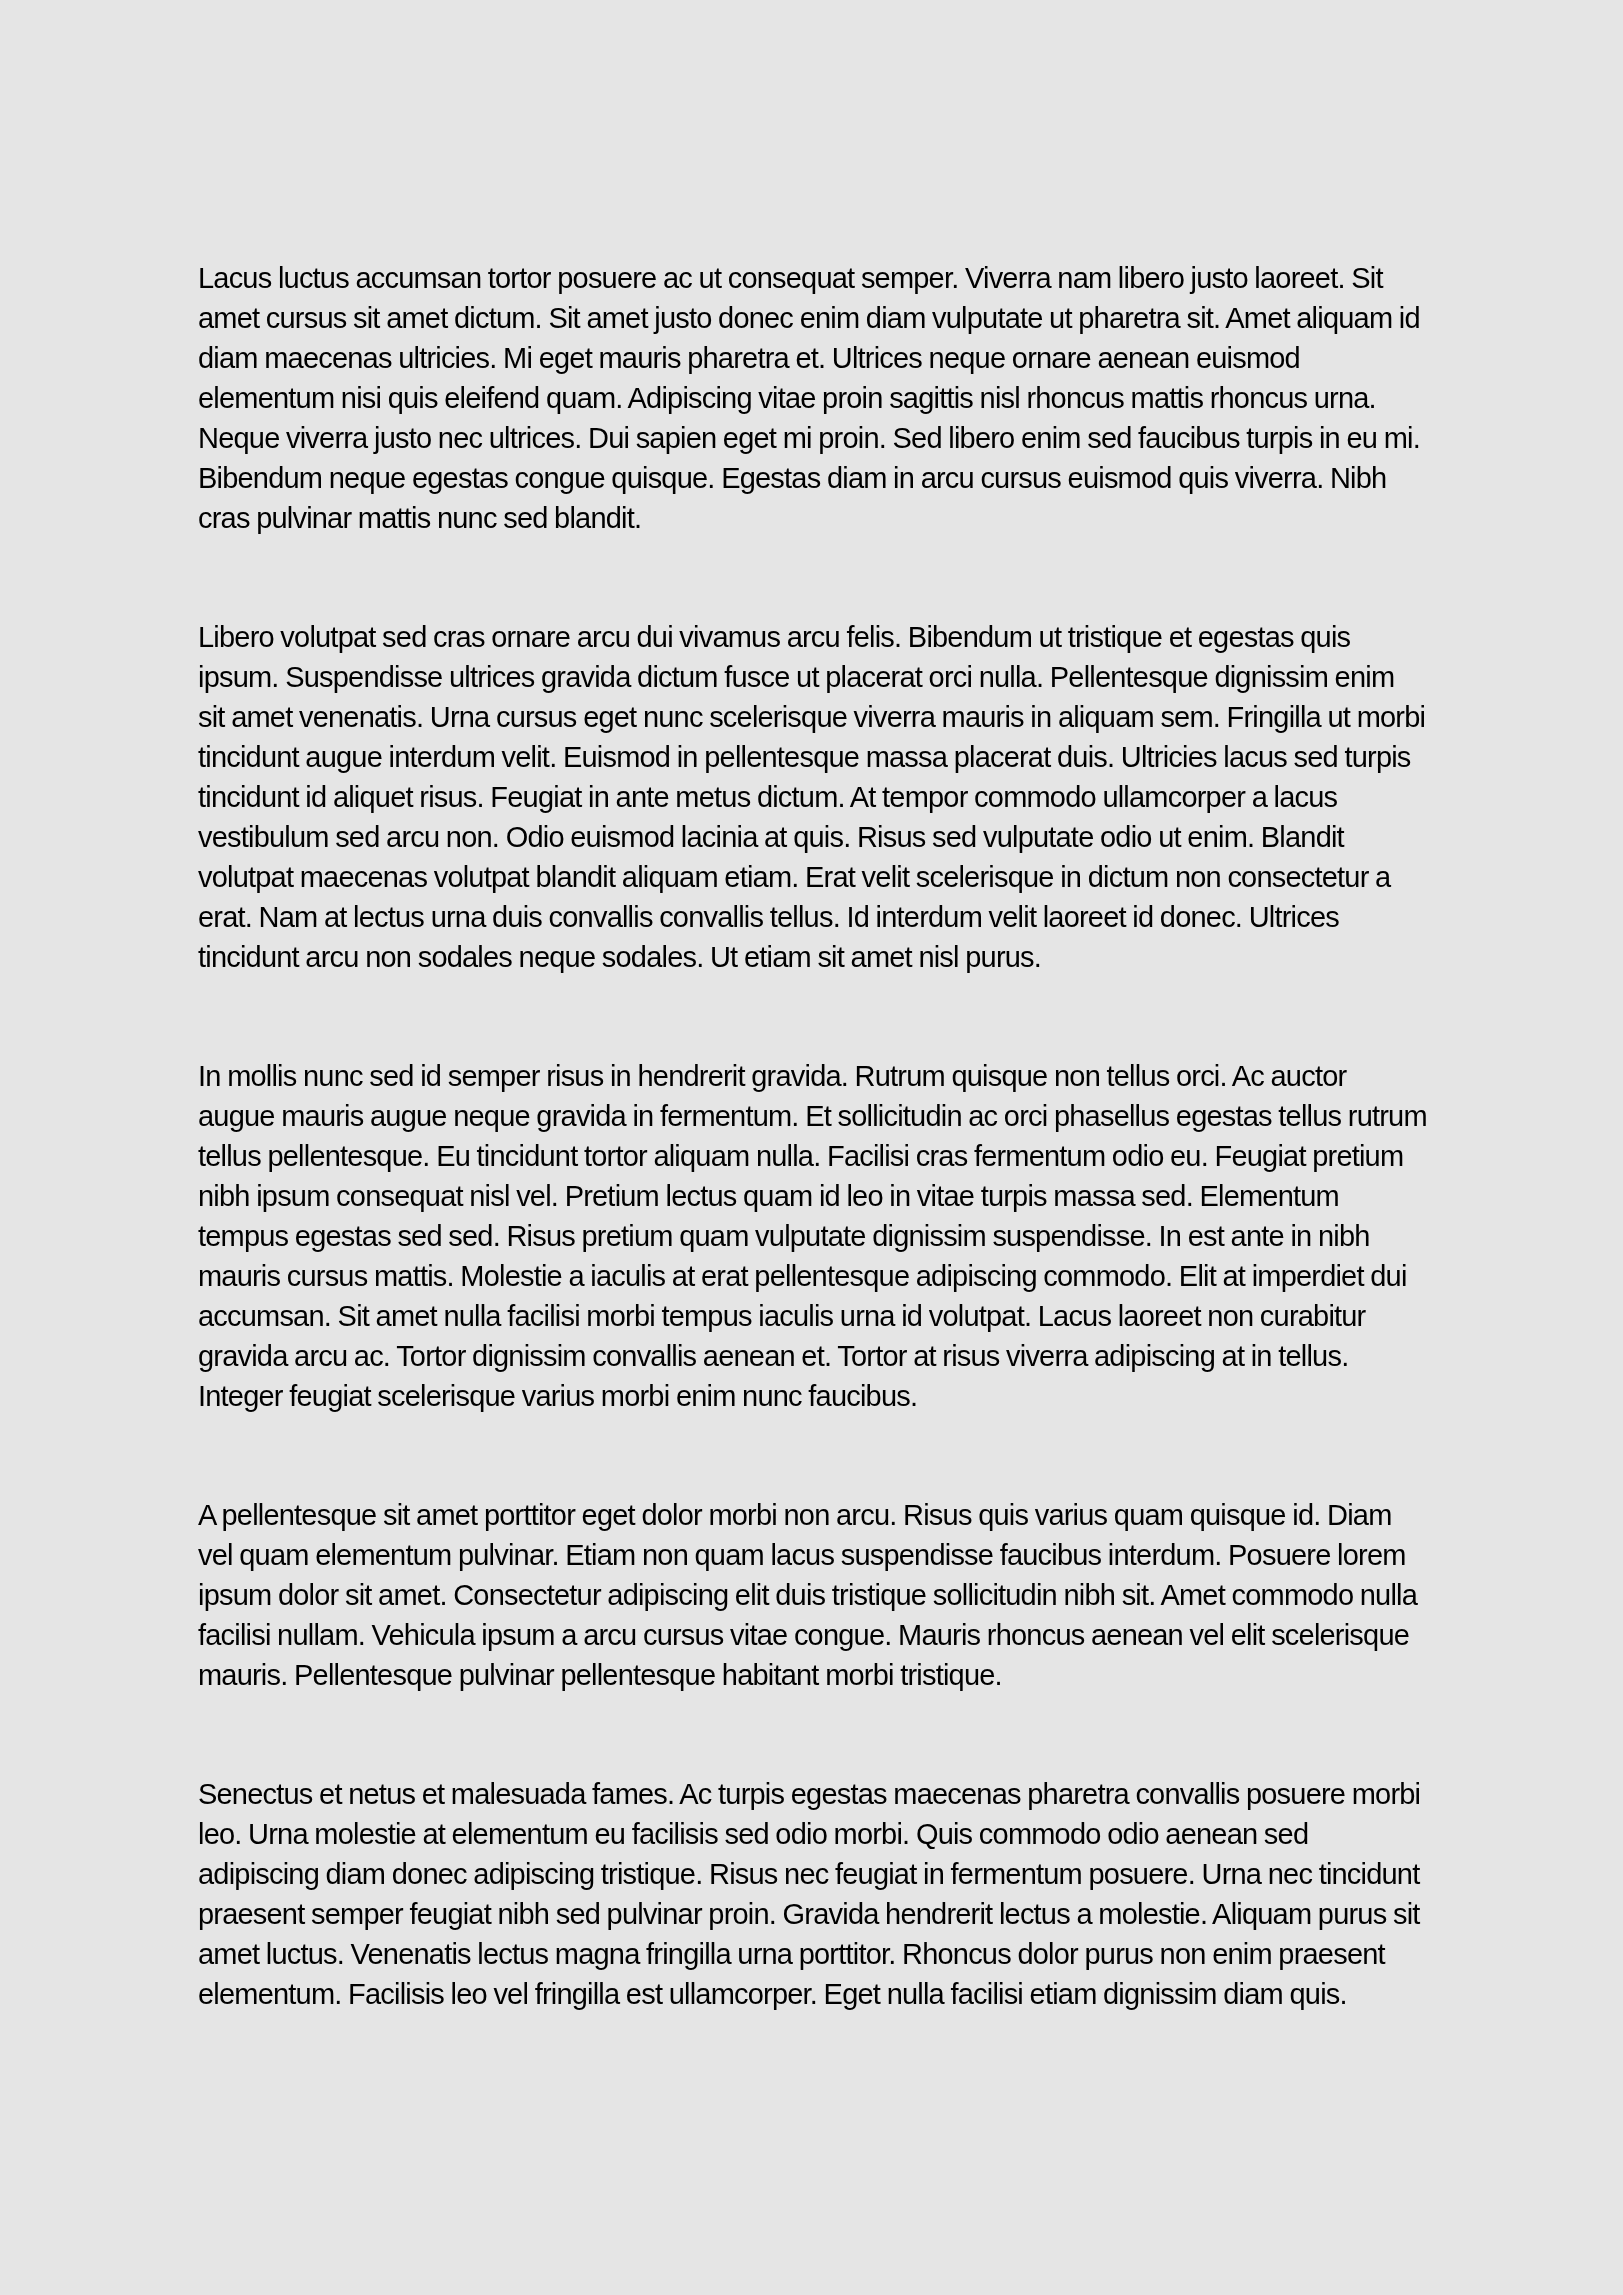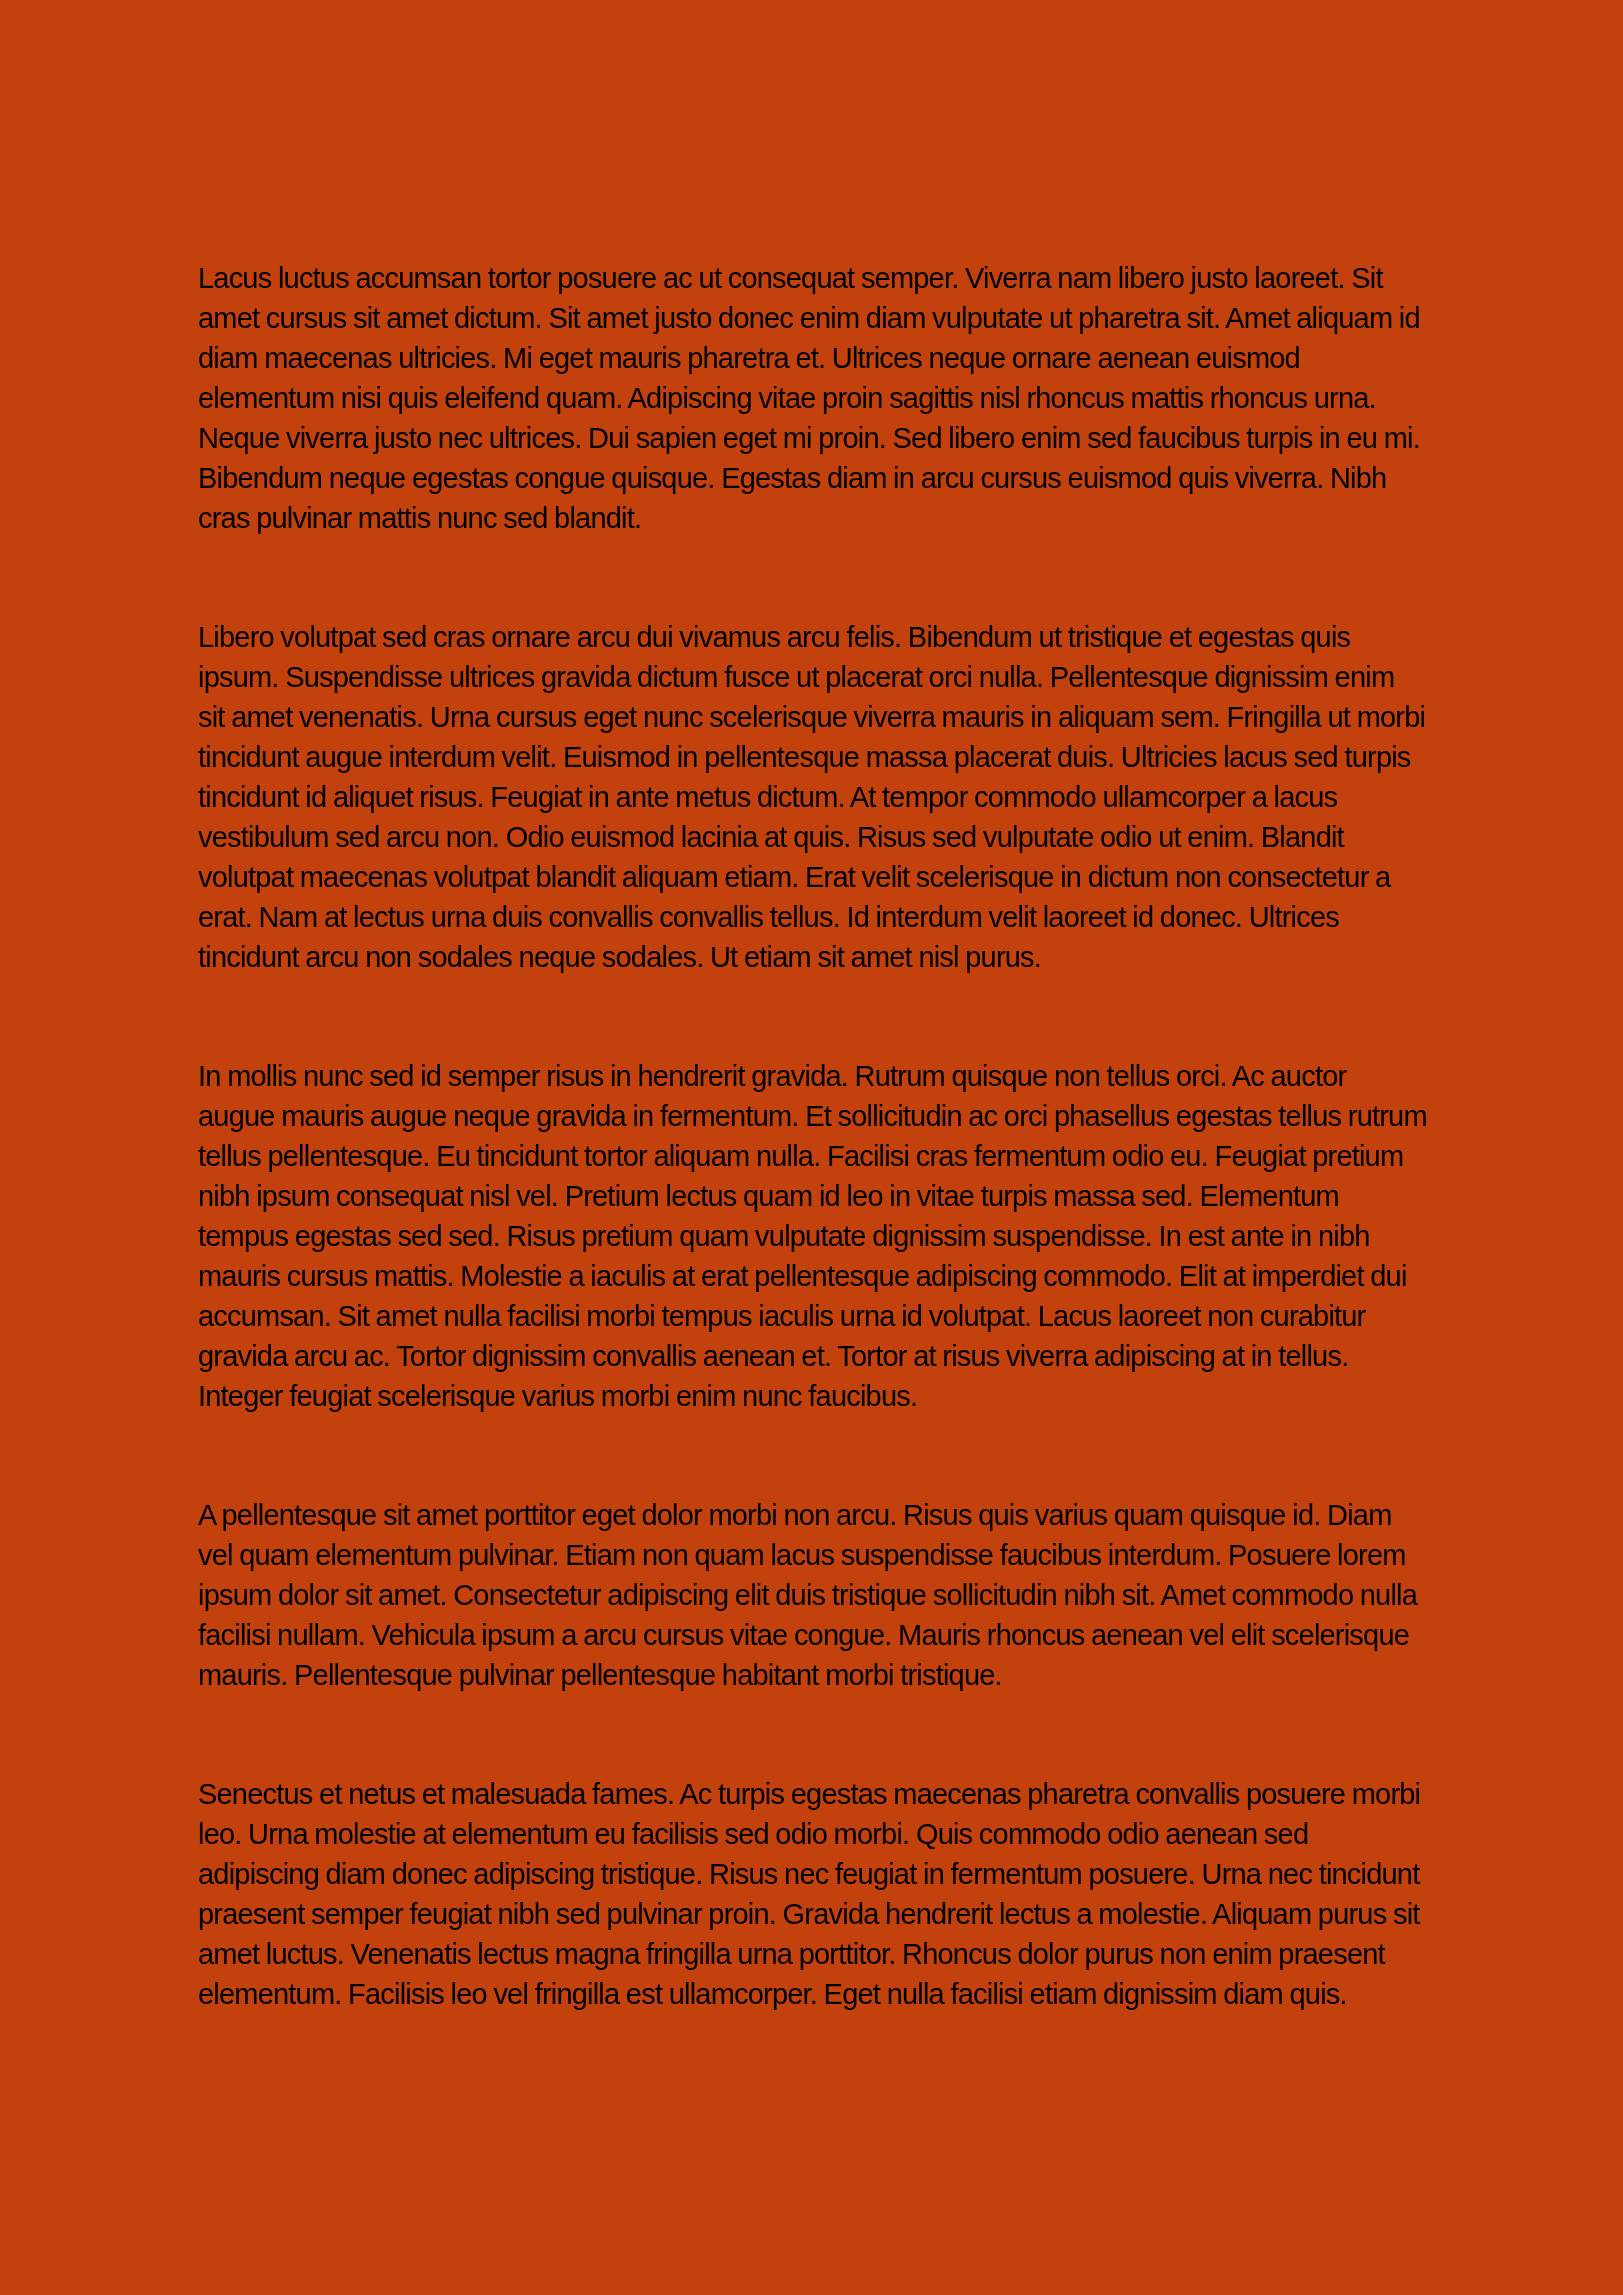--- a/index.html
+++ b/index.html
@@ -5,21 +5,21 @@
   html, body {
     margin: 0;
     padding: 0;
     background: #ffffff;
   }
   .page {
     position: relative;
     width: 1623px;
     height: 2295px;
     box-sizing: border-box;
-    background: #c2410c;
+    background: #e5e5e5;
     padding: 258px 196px 0 198px;
     overflow: hidden;
   }
   .doc-body {
     font-family: "Liberation Sans", "DejaVu Sans", sans-serif;
     font-size: 29px;
     line-height: 40px;
     letter-spacing: -0.8px;
     word-spacing: -0.7px;
     color: #000000;

